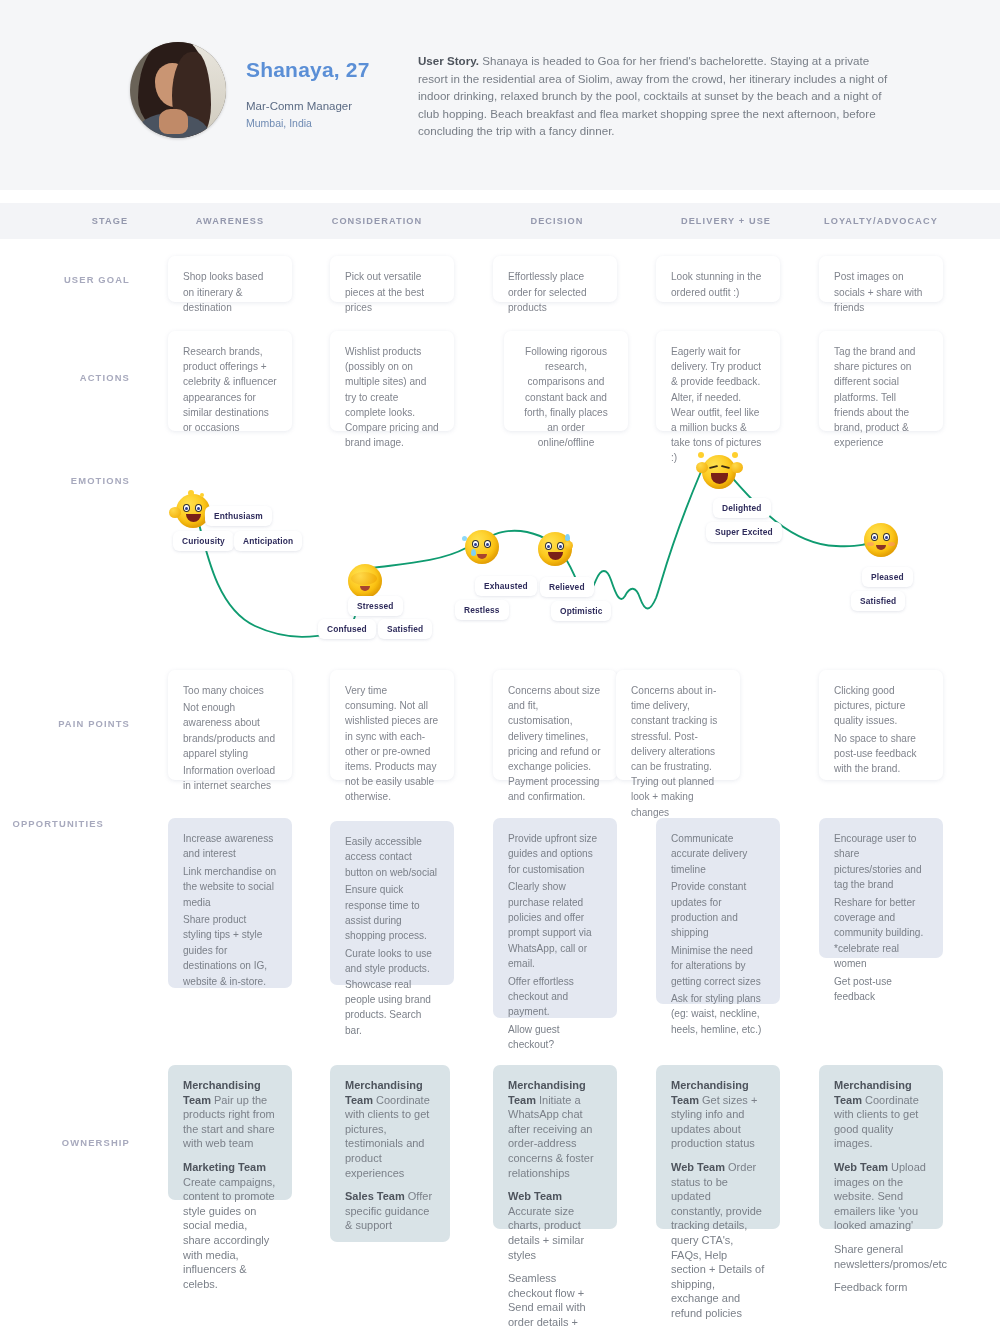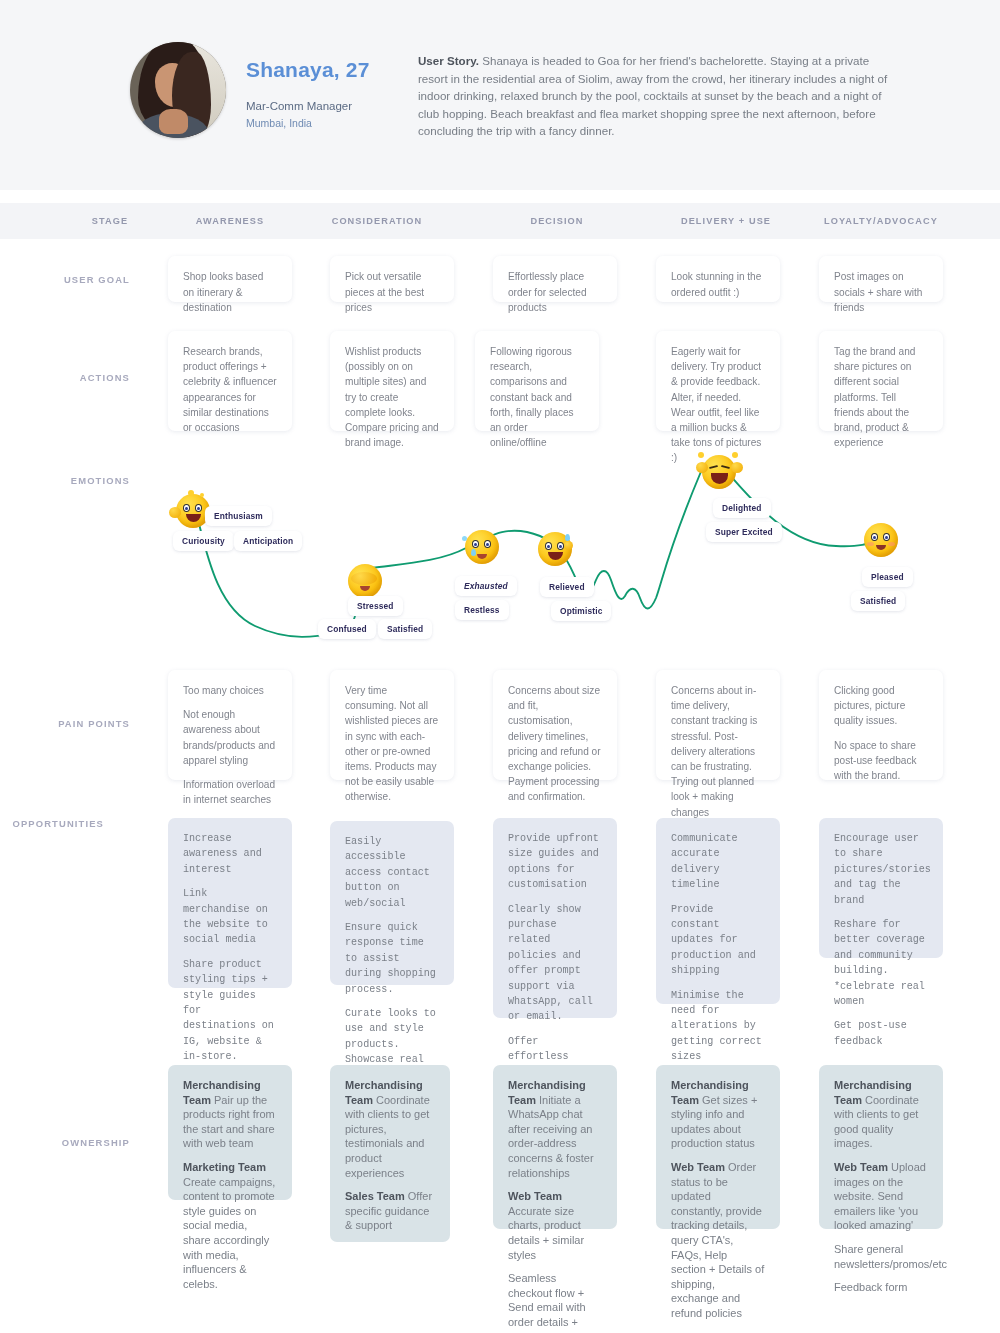--- a/index.html
+++ b/index.html
@@ -84,25 +84,25 @@
 
   
   .card {
     position:absolute; border-radius:7px; background:#fff;
     box-shadow: 0 1px 4px rgba(120,130,160,.16);
     padding:13px 15px;
     font-size:10.1px; line-height:15.2px; color:#80848d;
   }
   .card.goal { font-size:10.1px; line-height:15.5px; }
   .card p { margin:0; }
-  .card p + p { margin-top: 9px; }
+  .card p + p { margin-top: 2px; }
 
   .card.opp {
     background:#e4e8f1; box-shadow:none;
-    color:#7b8089; font-size:10.1px; line-height:15.4px;font-family:Liberation Mono, monospace;
+    color:#7b8089; font-size:10.1px; line-height:15.4px;
   }
   .card.own {
     background:#d9e3e7; box-shadow:none;
     color:#7b8089; font-size:11px; line-height:14.6px;
   }
   .card.own b { color:#4e545d; font-weight:bold; }
   .card.own p + p { margin-top: 9px; }
 
   
   .emo-layer { position:absolute; left:0; top:440px; width:1000px; height:215px; }
@@ -191,21 +191,21 @@
   <div class="row-label" style="left:0px;top:1137px;">OWNERSHIP</div>
 
   <div class="card goal" style="left:168px;top:256px;width:124px;height:46px;">Shop looks based on itinerary &amp; destination</div>
   <div class="card goal" style="left:330px;top:256px;width:124px;height:46px;">Pick out versatile pieces at the best prices</div>
   <div class="card goal" style="left:493px;top:256px;width:124px;height:46px;">Effortlessly place order for selected products</div>
   <div class="card goal" style="left:656px;top:256px;width:124px;height:46px;">Look stunning in the ordered outfit :)</div>
   <div class="card goal" style="left:819px;top:256px;width:124px;height:46px;">Post images on socials + share with friends</div>
 
   <div class="card" style="left:168px;top:331px;width:124px;height:100px;">Research brands, product offerings + celebrity &amp; influencer appearances for similar destinations or occasions</div>
   <div class="card" style="left:330px;top:331px;width:124px;height:100px;">Wishlist products (possibly on on multiple sites) and try to create complete looks. Compare pricing and brand image.</div>
-  <div class="card" style="left:475px;top:331px;width:124px;height:100px;">Following rigorous research, comparisons and constant back and forth, finally places an order online/offline</div>
+  <div class="card" style="left:504px;top:331px;width:124px;height:100px;text-align:center;">Following rigorous research, comparisons and constant back and forth, finally places an order online/offline</div>
   <div class="card" style="left:656px;top:331px;width:124px;height:100px;">Eagerly wait for delivery. Try product &amp; provide feedback. Alter, if needed. Wear outfit, feel like a million bucks &amp; take tons of pictures :)</div>
   <div class="card" style="left:819px;top:331px;width:124px;height:100px;">Tag the brand and share pictures on different social platforms. Tell friends about the brand, product &amp; experience</div>
 
   <div class="emo-layer">
     <svg class="emo-svg" width="1000" height="215">
       <path d="M 196,72 C 206,110 216,168 255,186 C 292,203 320,196 340,192
                C 352,190 356,178 358,160 C 360,140 362,130 372,128
                C 400,124 440,122 466,108 C 492,94 510,84 540,96
                C 560,104 570,124 578,144 C 586,162 592,150 596,140
                C 601,128 607,128 611,140 C 616,155 620,164 625,156
@@ -237,21 +237,21 @@
     <div class="chip" style="left:318px;top:179px;">Confused</div>
     <div class="chip" style="left:378px;top:179px;">Satisfied</div>
 
     <div class="emoji" style="left:465px;top:90px;">
       <div class="eye l"></div>
         <div class="eye r"></div>
       <div class="tear" style="left:6px;top:19px;"></div>
       <div class="mouth small" style="top:24px;"></div>
       <div class="spark" style="left:-3px;top:6px;width:5px;height:5px;background:#8fd8f7;"></div>
     </div>
-    <div class="chip" style="left:455px;top:136px;font-style:italic;">Exhausted</div>
+    <div class="chip" style="left:475px;top:136px;">Exhausted</div>
     <div class="chip" style="left:455px;top:160px;">Restless</div>
 
     <div class="emoji" style="left:538px;top:92px;">
       <div class="eye l"></div>
         <div class="eye r"></div>
       <div class="mouth"></div>
       <div class="tear" style="left:27px;top:2px;"></div>
       <div class="hand" style="left:26px;top:9px;width:9px;height:9px;"></div>
     </div>
     <div class="chip" style="left:540px;top:137px;">Relieved</div>
@@ -284,21 +284,21 @@
     <p>Too many choices</p>
     <p>Not enough awareness about brands/products and apparel styling</p>
     <p>Information overload in internet searches</p>
   </div>
   <div class="card" style="left:330px;top:670px;width:124px;height:110px;">
     <p>Very time consuming. Not all wishlisted pieces are in sync with each-other or pre-owned items. Products may not be easily usable otherwise.</p>
   </div>
   <div class="card" style="left:493px;top:670px;width:124px;height:110px;">
     <p>Concerns about size and fit, customisation, delivery timelines, pricing and refund or exchange policies. Payment processing and confirmation.</p>
   </div>
-  <div class="card" style="left:656px;top:670px;width:124px;height:110px;">
+  <div class="card" style="left:616px;top:670px;width:124px;height:110px;">
     <p>Concerns about in-time delivery, constant tracking is stressful. Post-delivery alterations can be frustrating. Trying out planned look + making changes</p>
   </div>
   <div class="card" style="left:819px;top:670px;width:124px;height:110px;">
     <p>Clicking good pictures, picture quality issues.</p>
     <p>No space to share post-use feedback with the brand.</p>
   </div>
 
   <div class="card opp" style="left:168px;top:818px;width:124px;height:170px;">
     <p>Increase awareness and interest</p>
     <p>Link merchandise on the website to social media</p>

